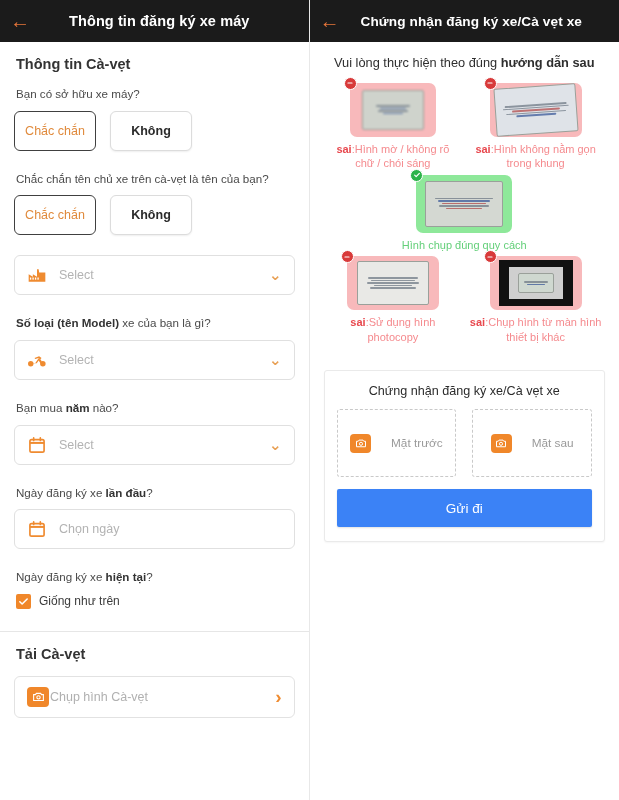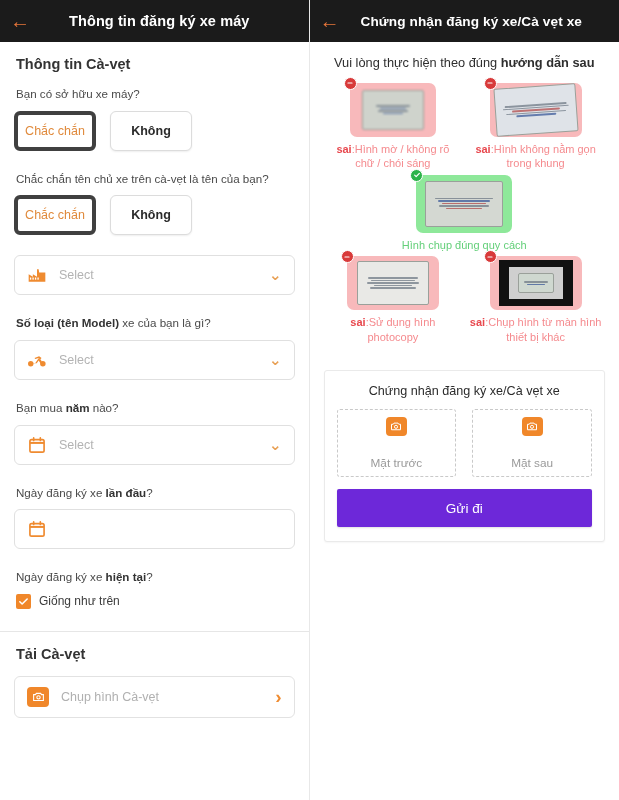--- a/index.html
+++ b/index.html
@@ -38,21 +38,21 @@
     font-size: 11.6px; color: #4a4a4a; margin: 0 0 9px 2px; line-height: 1.35;
   }
   .q-label b { font-weight: 700; color: #333; }
 
   .choice-row { display: flex; gap: 14px; margin-bottom: 20px; }
   .choice-btn {
     min-width: 82px; height: 40px; border-radius: 6px;
     display: flex; align-items: center; justify-content: center;
     font-size: 12.5px; background: #fff; cursor: pointer;
   }
-  .choice-btn.selected { border: 4px solid #404040; color: #e08a3c; }
+  .choice-btn.selected { border: 1px solid #404040; color: #e08a3c; }
   .choice-btn.plain { border: 1px solid #dcdcdc; color: #2b2b2b; font-weight: 600;
     box-shadow: 0 1px 2px rgba(0,0,0,.07); }
 
   .field {
     height: 40px; border: 1px solid #e0e0e0; border-radius: 6px;
     display: flex; align-items: center; padding: 0 12px; gap: 12px;
     margin-bottom: 20px; background: #fff; cursor: pointer;
   }
   .field .fi { width: 20px; height: 20px; flex: 0 0 20px;
     display: flex; align-items: center; justify-content: center; color: #ef8b30; }
@@ -62,21 +62,21 @@
   .checkbox-row { display: flex; align-items: center; gap: 8px; margin: 2px 0 22px 2px; cursor: pointer; }
   .cbox { width: 15px; height: 15px; border-radius: 2px; background: #f0872a;
     display: flex; align-items: center; justify-content: center; }
   .cbox svg { width: 11px; height: 11px; }
   .cb-label { font-size: 12px; color: #3c3c3c; }
 
   .divider { height: 1px; background: #e6e6e6; margin: 0 -14px 0 -14px; }
 
   .upload-row {
     height: 42px; border: 1px solid #e2e2e2; border-radius: 6px;
-    display: flex; align-items: center; padding: 0 12px; gap: 12px;
+    display: flex; align-items: center; padding: 0 12px; gap: 1px;
     margin-top: 2px; cursor: pointer;
   }
   .cam-chip { width: 22px; height: 20px; border-radius: 4px; background: #f0872a;
     display: flex; align-items: center; justify-content: center; flex: 0 0 22px; }
   .cam-chip svg { width: 13px; height: 13px; }
   .upload-row .ur-label { flex: 1; font-size: 12.5px; color: #b0b0b0; }
   .upload-row .chev { color: #ef8b30; font-size: 19px; font-weight: 700; }
 
   
   .guide-title {
@@ -120,29 +120,29 @@
   
   .upload-card {
     margin: 22px 14px 0; border: 1px solid #eaeaea; border-radius: 3px;
     background: #fff; padding: 13px 12px 14px;
     box-shadow: 0 1px 2px rgba(0,0,0,.04);
   }
   .uc-title { text-align: center; font-size: 12.6px; color: #2b2b2b; margin-bottom: 11px; }
   .drop-row { display: flex; gap: 16px; justify-content: center; }
   .dropzone {
     flex: 1; height: 68px; border: 1px dashed #c9c9c9; border-radius: 3px;
-    display: flex; flex-direction: column; align-items: center; justify-content: center;
+    display: flex; align-items: center; justify-content: center;
     gap: 20px; cursor: pointer;
   }
   .dz-cam { width: 21px; height: 19px; border-radius: 4px; background: #f0872a;
     display: flex; align-items: center; justify-content: center; }
   .dz-cam svg { width: 12px; height: 12px; }
   .dz-label { font-size: 11.8px; color: #9a9a9a; }
   .submit-btn {
-    margin-top: 12px; height: 38px; background: #6d28d9; border: none; width: 100%;
+    margin-top: 12px; height: 38px; background: #3b82f6; border: none; width: 100%;
     border-radius: 2px; color: #fff; font-size: 13.5px; cursor: pointer;
     font-family: inherit; box-shadow: 0 1px 2px rgba(0,0,0,.12);
   }
   .watermark {
     position: absolute; right: 14px; bottom: 16px;
     font-family: "Liberation Serif", "DejaVu Serif", serif;
     font-size: 15px; font-weight: 700; color: #1a1a1a; letter-spacing: .2px;
   }
 </style>
 </head>
@@ -222,20 +222,21 @@
         <span>Ngày đăng ký xe </span><b>lần đầu</b><span>?</span>
       </div>
       <div class="field">
         <span class="fi">
           <svg viewBox="0 0 24 24" fill="none" stroke="#ef8b30" stroke-width="2">
               <rect x="3.5" y="5.5" width="17" height="15" rx="2"></rect>
               <path d="M3.5 9.5h17" stroke-width="2.4"></path>
               <path d="M8 3.5v3M16 3.5v3" stroke-linecap="round"></path>
             </svg>
         </span>
+        <span class="fval">Chọn ngày</span>
       </div>
 
       <div class="q-label">
         <span>Ngày đăng ký xe </span><b>hiện tại</b><span>?</span>
       </div>
       <div class="checkbox-row">
         <span class="cbox">
           <svg viewBox="0 0 24 24" fill="none" stroke="#fff" stroke-width="3.4" stroke-linecap="round" stroke-linejoin="round">
               <path d="M4 12.5l5 5L20 6.5"></path>
             </svg>

